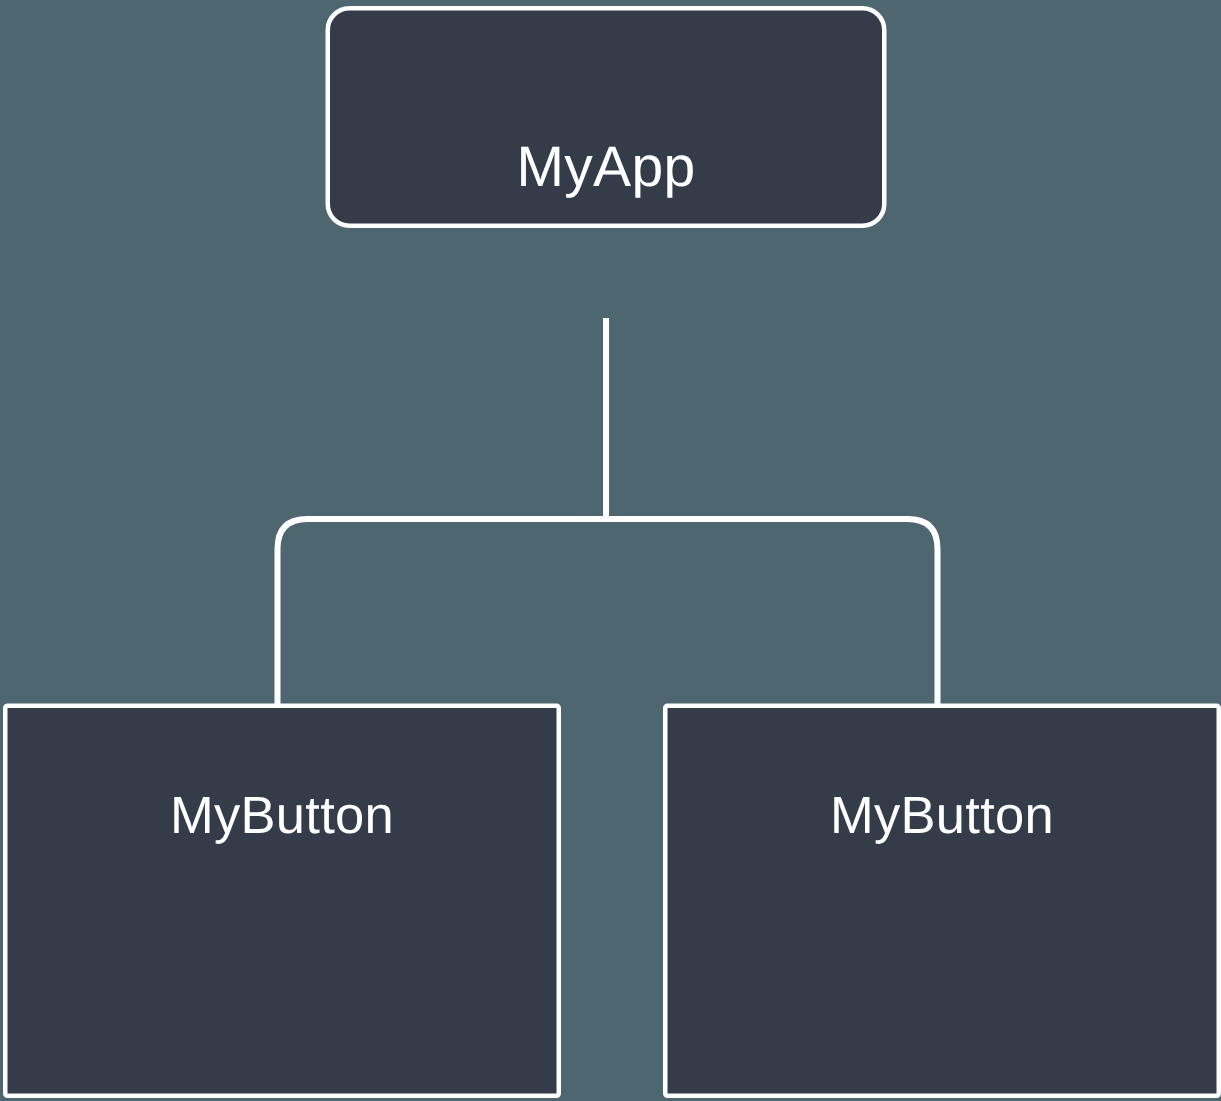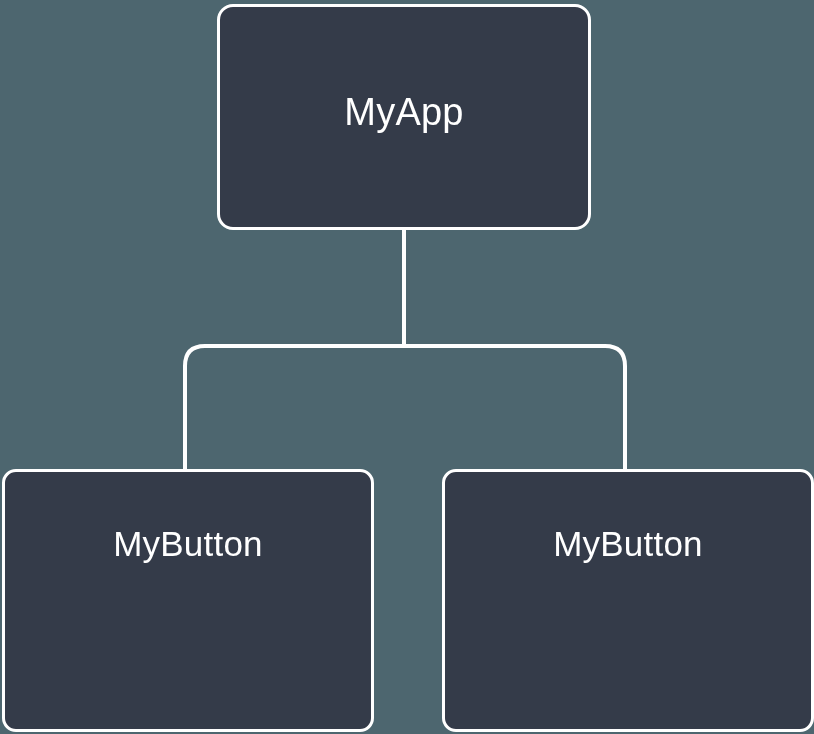--- a/index.html
+++ b/index.html
@@ -31,29 +31,29 @@
     width: 814px;
     height: 734px;
     pointer-events: none;
   }
 
   
   .node-box {
     position: absolute;
     background: #343b49;
     border: 3px solid #ffffff;
-    border-radius: 14px;
+    border-radius: 3px;
     box-sizing: border-box;
   }
 
   #node-myapp {
     left: 217px;
     top: 4px;
     width: 374px;
-    height: 226px;
+    height: 148px;
     border-radius: 16px;
   }
 
   #node-mybutton-left {
     left: 2px;
     top: 469px;
     width: 372px;
     height: 263px;
   }
 

